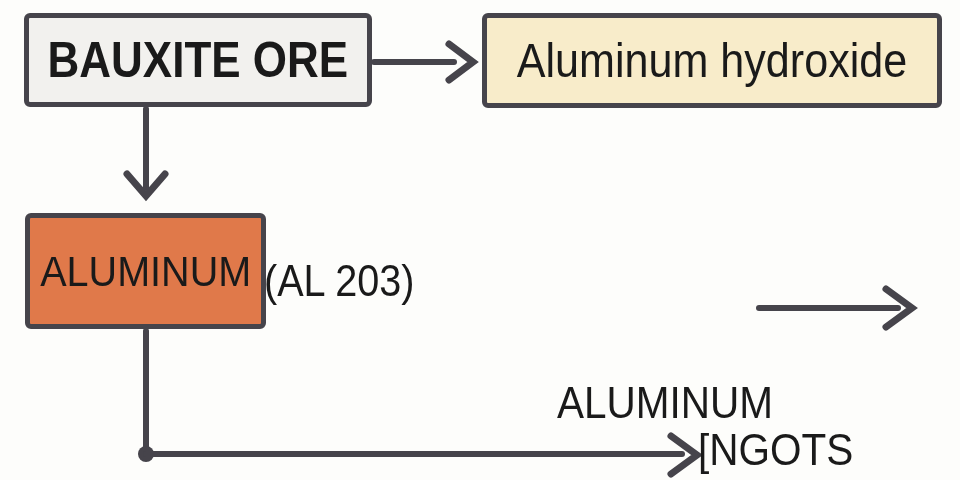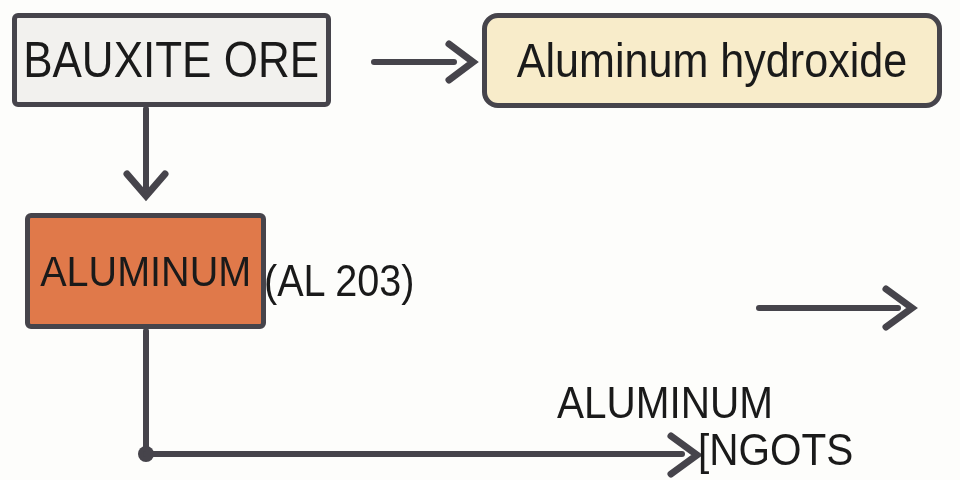--- a/index.html
+++ b/index.html
@@ -29,22 +29,22 @@
   .node {
     position: absolute;
     box-sizing: border-box;
     border: 5px solid var(--stroke, #46444b);
     border-radius: 6px;
     display: flex;
     align-items: center;
     justify-content: center;
     white-space: nowrap;
   }
-  .node-bauxite   { left: 12px;  top: 13px;  width: 319px; height: 94px;  background: var(--fill-bauxite, #f2f1ee); }
-  .node-hydroxide { left: 482px; top: 13px;  width: 460px; height: 95px;  background: var(--fill-hydroxide, #f8ecca); border-radius: 16px; }
+  .node-bauxite   { left: 24px;  top: 13px;  width: 348px; height: 94px;  background: var(--fill-bauxite, #f2f1ee); font-weight: bold; }
+  .node-hydroxide { left: 482px; top: 13px;  width: 460px; height: 95px;  background: var(--fill-hydroxide, #f8ecca); }
   .node-aluminum  { left: 25px;  top: 213px; width: 241px; height: 116px; background: var(--fill-aluminum, #e0794a); }
   .node-alumina   { left: 459px; top: 257px; width: 299px; height: 103px; background: var(--fill-alumina, #f1c5b3); }
 
   .lbl { display: inline-block; line-height: 1; }
   .node-bauxite   .lbl { font-size: 50px; transform: scaleX(0.88); }
   .node-hydroxide .lbl { font-size: 49px; transform: scaleX(0.88); }
   .node-aluminum  .lbl { font-size: 43px; transform: scaleX(0.92); }
   .node-alumina   .lbl { font-size: 41px; transform: scaleX(0.92); }
 
   .annot {

